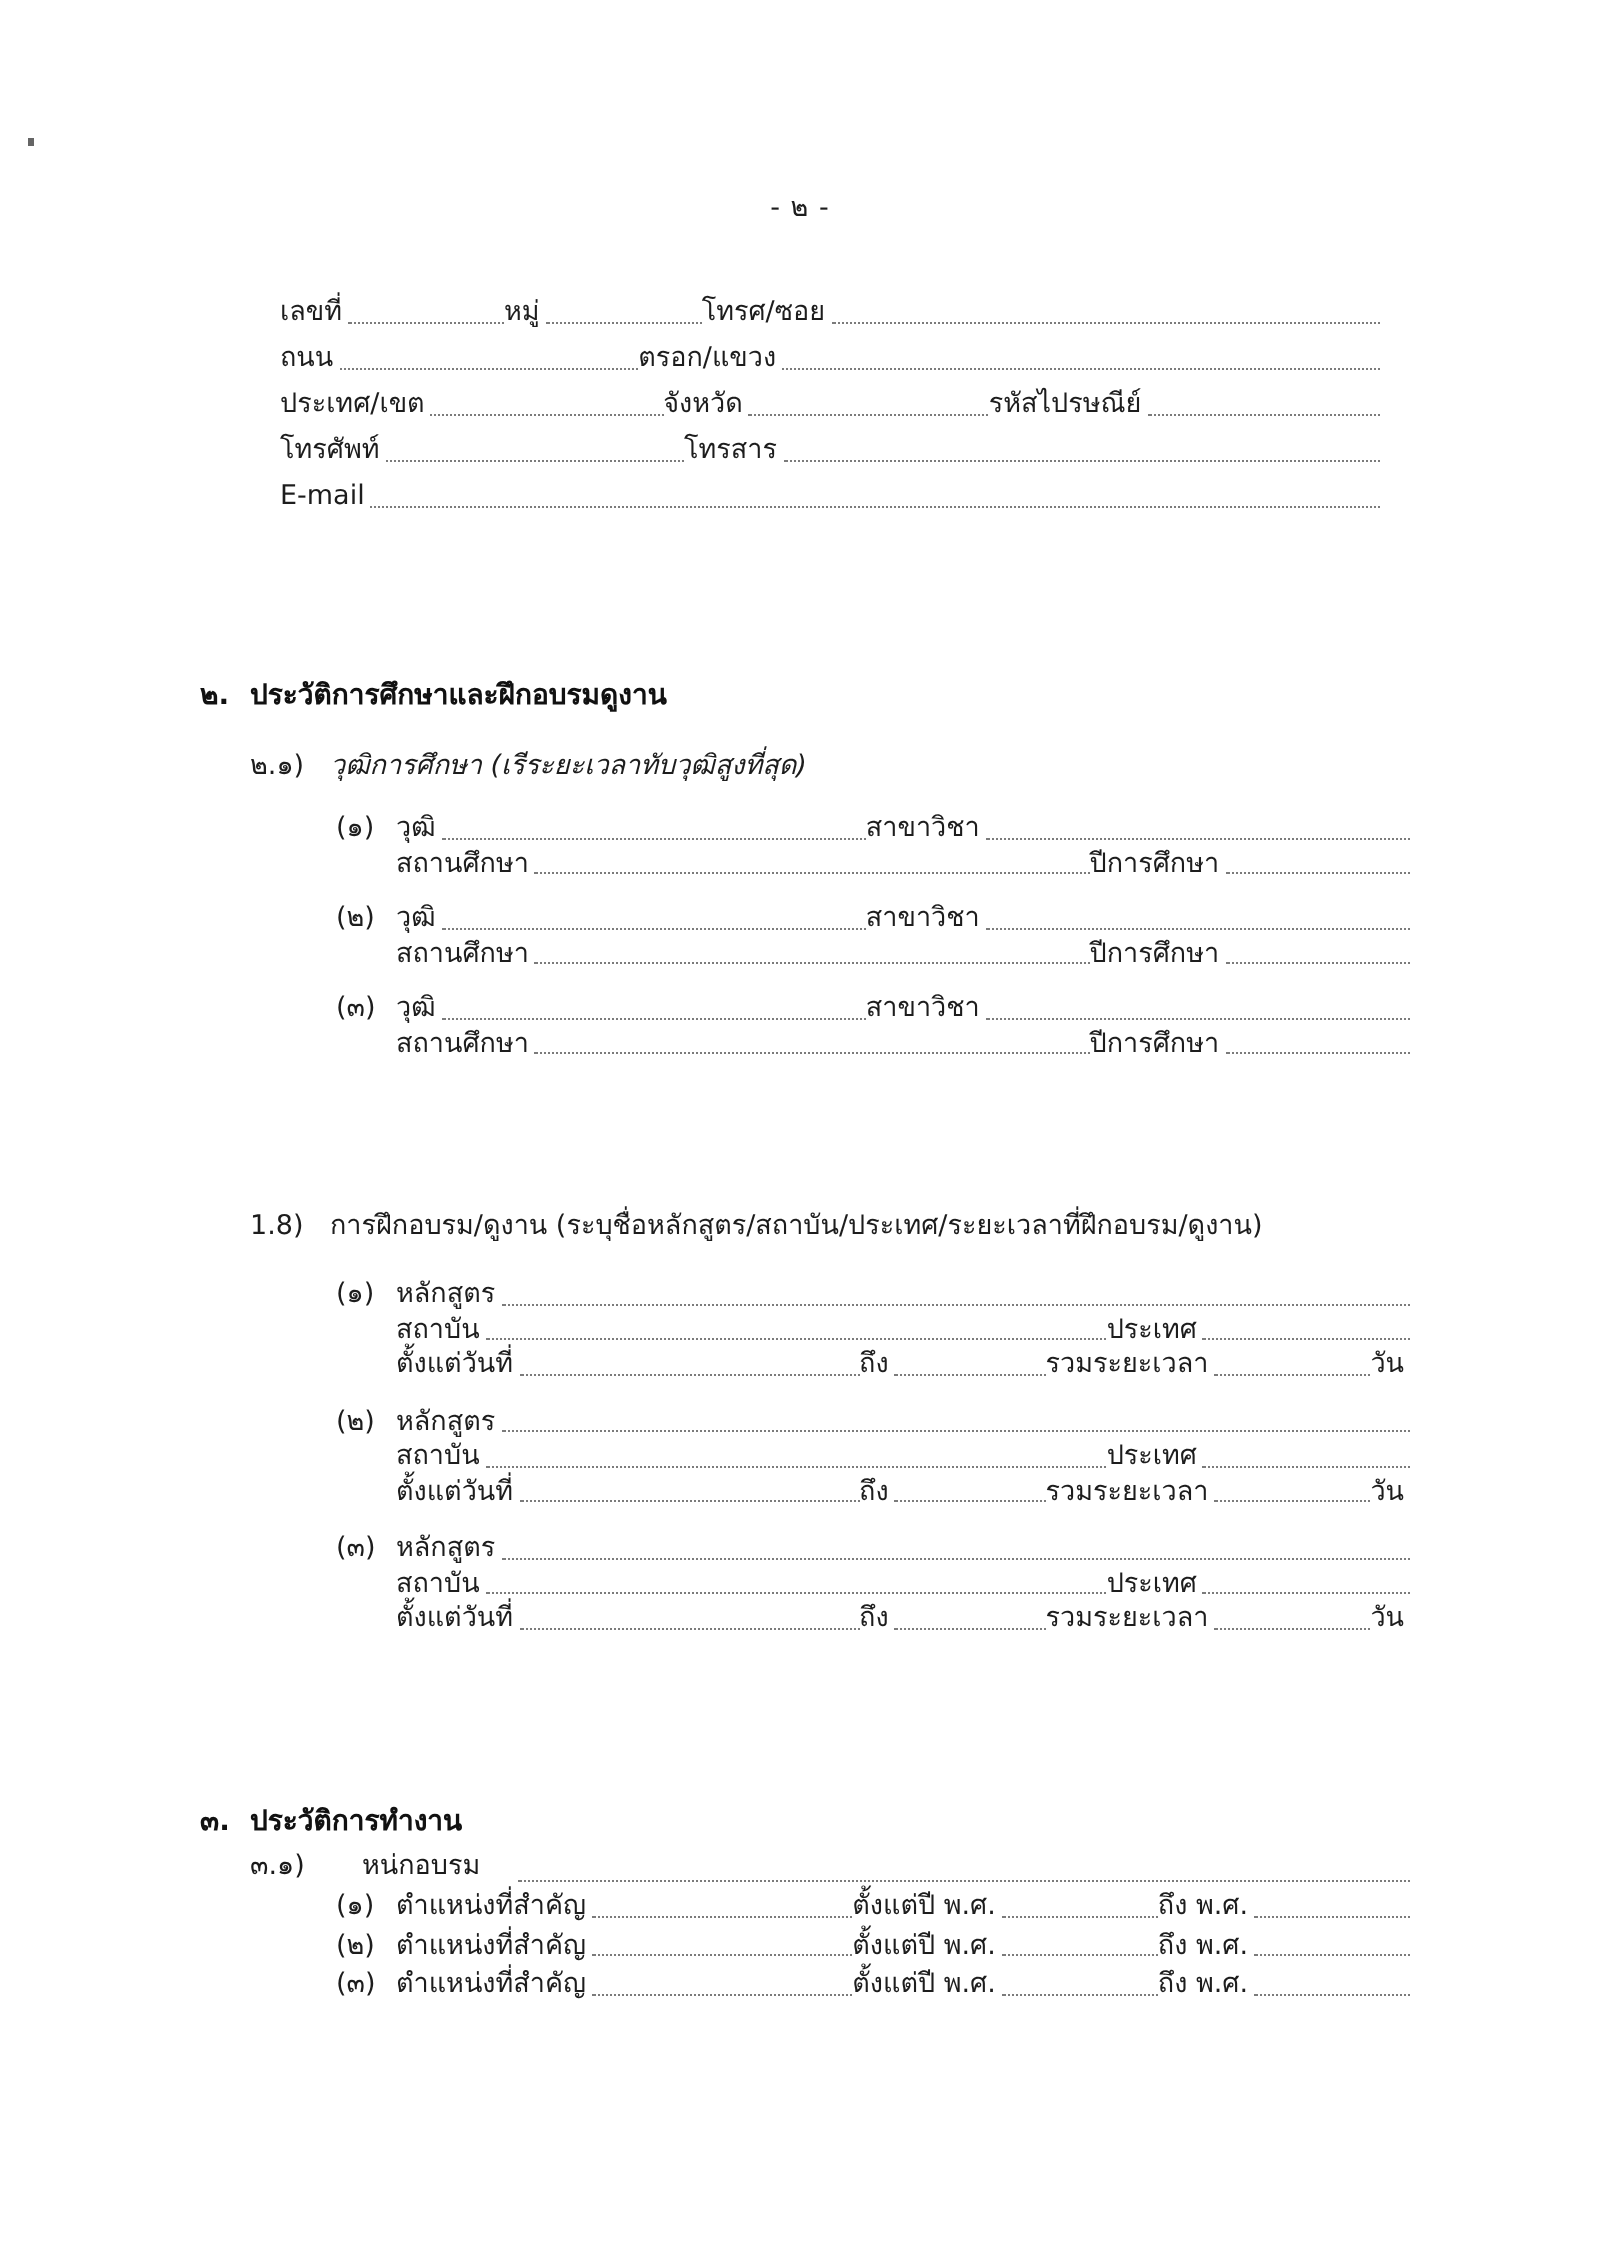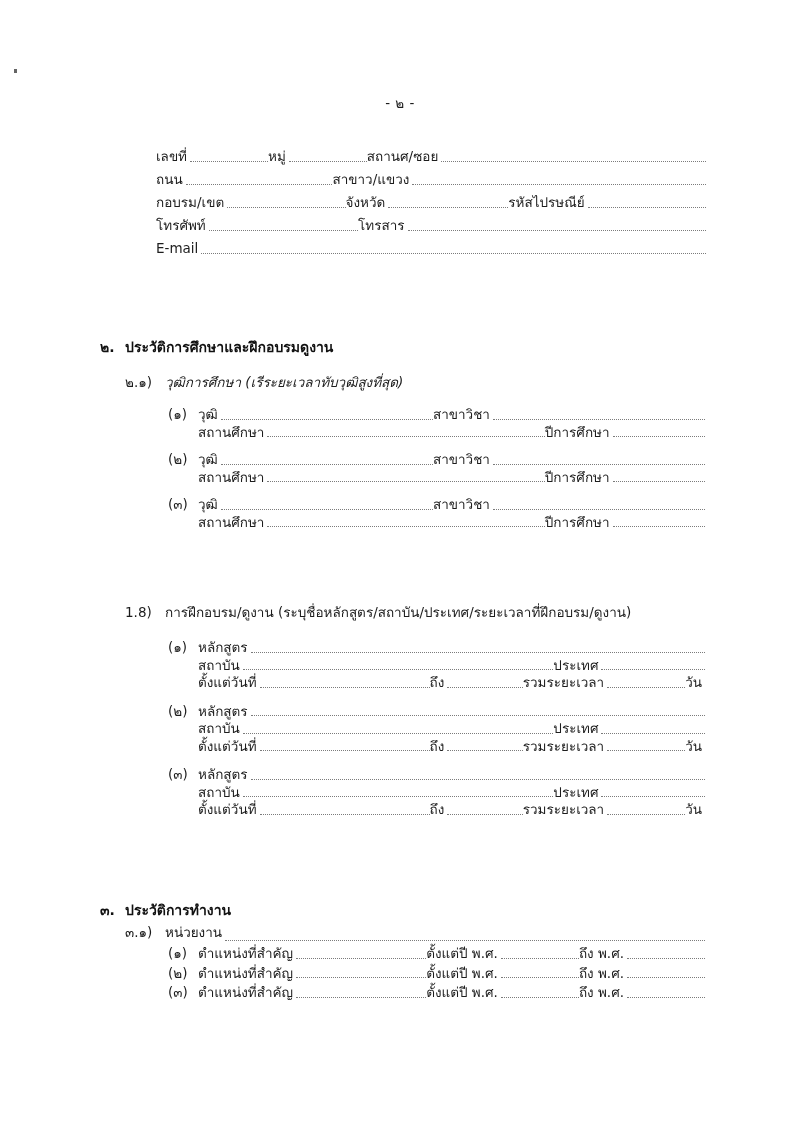--- a/index.html
+++ b/index.html
@@ -73,21 +73,21 @@
   }
   .dots.w-sm  { flex: 0 0 78px; }
   .dots.w-md  { flex: 0 0 120px; }
   .dots.w-lg  { flex: 0 0 170px; }
   .dots.grow2 { flex: 2 1 auto; }
   .dots.grow3 { flex: 3 1 auto; }
 
   
   .addr-block {
     position: absolute;
-    left: 156px;
+    left: 140px;
     top: 150px;
     width: 550px;
   }
   .addr-block .row { margin-bottom: 9.5px; }
 
   
   .sec-head {
     position: absolute;
     display: flex;
     align-items: baseline;
@@ -129,52 +129,53 @@
   .work-group .row { margin-bottom: 6px; }
 
   .unit-row {
     position: absolute;
     left: 125px;
     top: 921px;
     width: 580px;
     display: flex;
     align-items: baseline;
     font-size: 13.5px;
+    gap: 16px;
   }
   .unit-row .num { flex: 0 0 auto; width: 40px; }
 </style>
 </head>
 <body>
 
 <div class="page">
 
   <div class="scan-speck"></div>
 
   <div class="page-number">- ๒ -</div>
 
   <div class="addr-block">
 
     <div class="row">
       <span class="lbl">เลขที่</span>
       <span class="dots w-sm"></span>
       <span class="lbl">หมู่</span>
       <span class="dots w-sm"></span>
-      <span class="lbl">สถานศ/ซอย</span>
+      <span class="lbl">โทรศ/ซอย</span>
       <span class="dots"></span>
     </div>
 
     <div class="row">
       <span class="lbl">ถนน</span>
       <span class="dots"></span>
-      <span class="lbl">สาขาว/แขวง</span>
+      <span class="lbl">ตรอก/แขวง</span>
       <span class="dots grow2"></span>
     </div>
 
     <div class="row">
-      <span class="lbl">กอบรม/เขต</span>
+      <span class="lbl">ประเทศ/เขต</span>
       <span class="dots"></span>
       <span class="lbl">จังหวัด</span>
       <span class="dots w-md"></span>
       <span class="lbl">รหัสไปรษณีย์</span>
       <span class="dots"></span>
     </div>
 
     <div class="row">
       <span class="lbl">โทรศัพท์</span>
       <span class="dots"></span>
@@ -330,21 +331,21 @@
 
   </div>
 
   <div class="sec-head" style="left:100px; top:899px;">
     <span class="num">๓.</span>
     <span>ประวัติการทำงาน</span>
   </div>
 
   <div class="unit-row">
     <span class="num">๓.๑)</span>
-    <span class="lbl">หน่วยงาน</span>
+    <span class="lbl">หน่กอบรม</span>
     <span class="dots"></span>
   </div>
 
   <div class="entry-group work-group">
 
     <div class="row">
       <span class="lbl mark">(๑)</span>
       <span class="lbl">ตำแหน่งที่สำคัญ</span>
       <span class="dots grow3"></span>
       <span class="lbl">ตั้งแต่ปี พ.ศ.</span>

